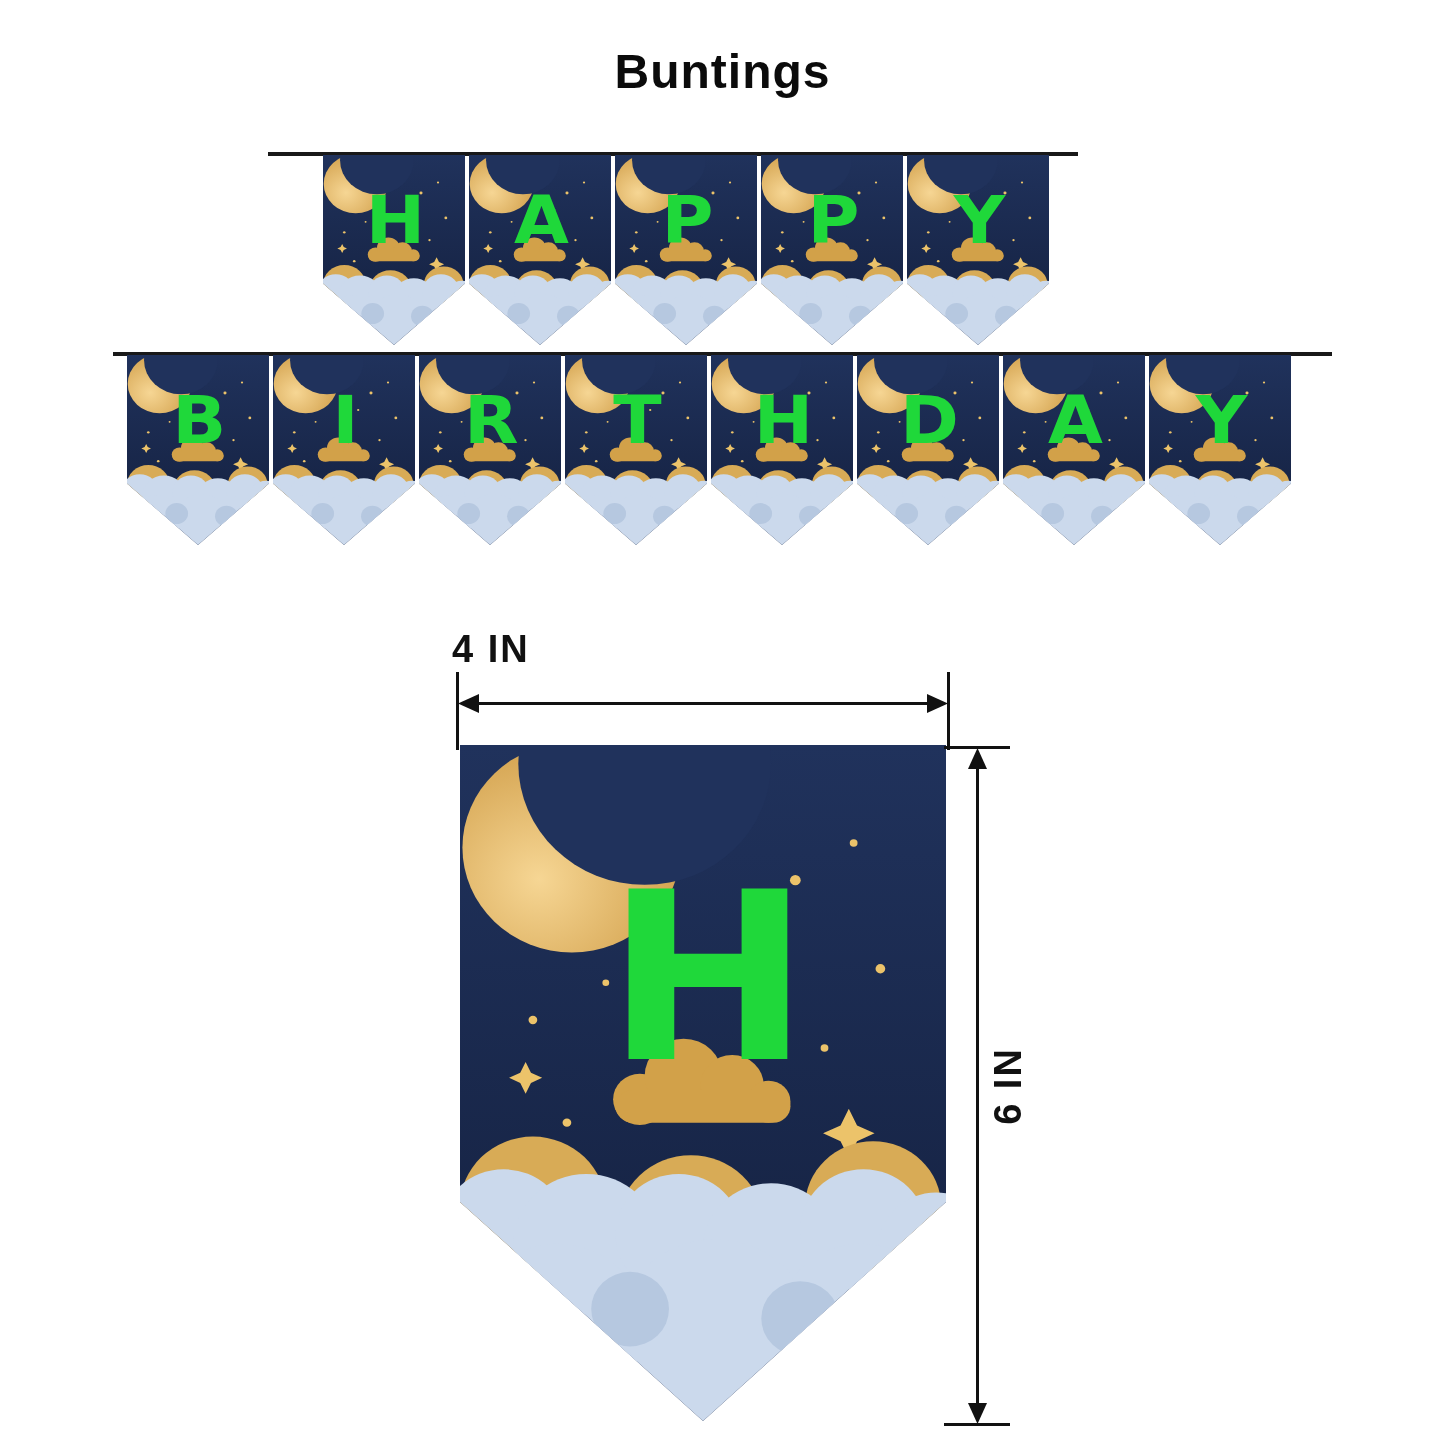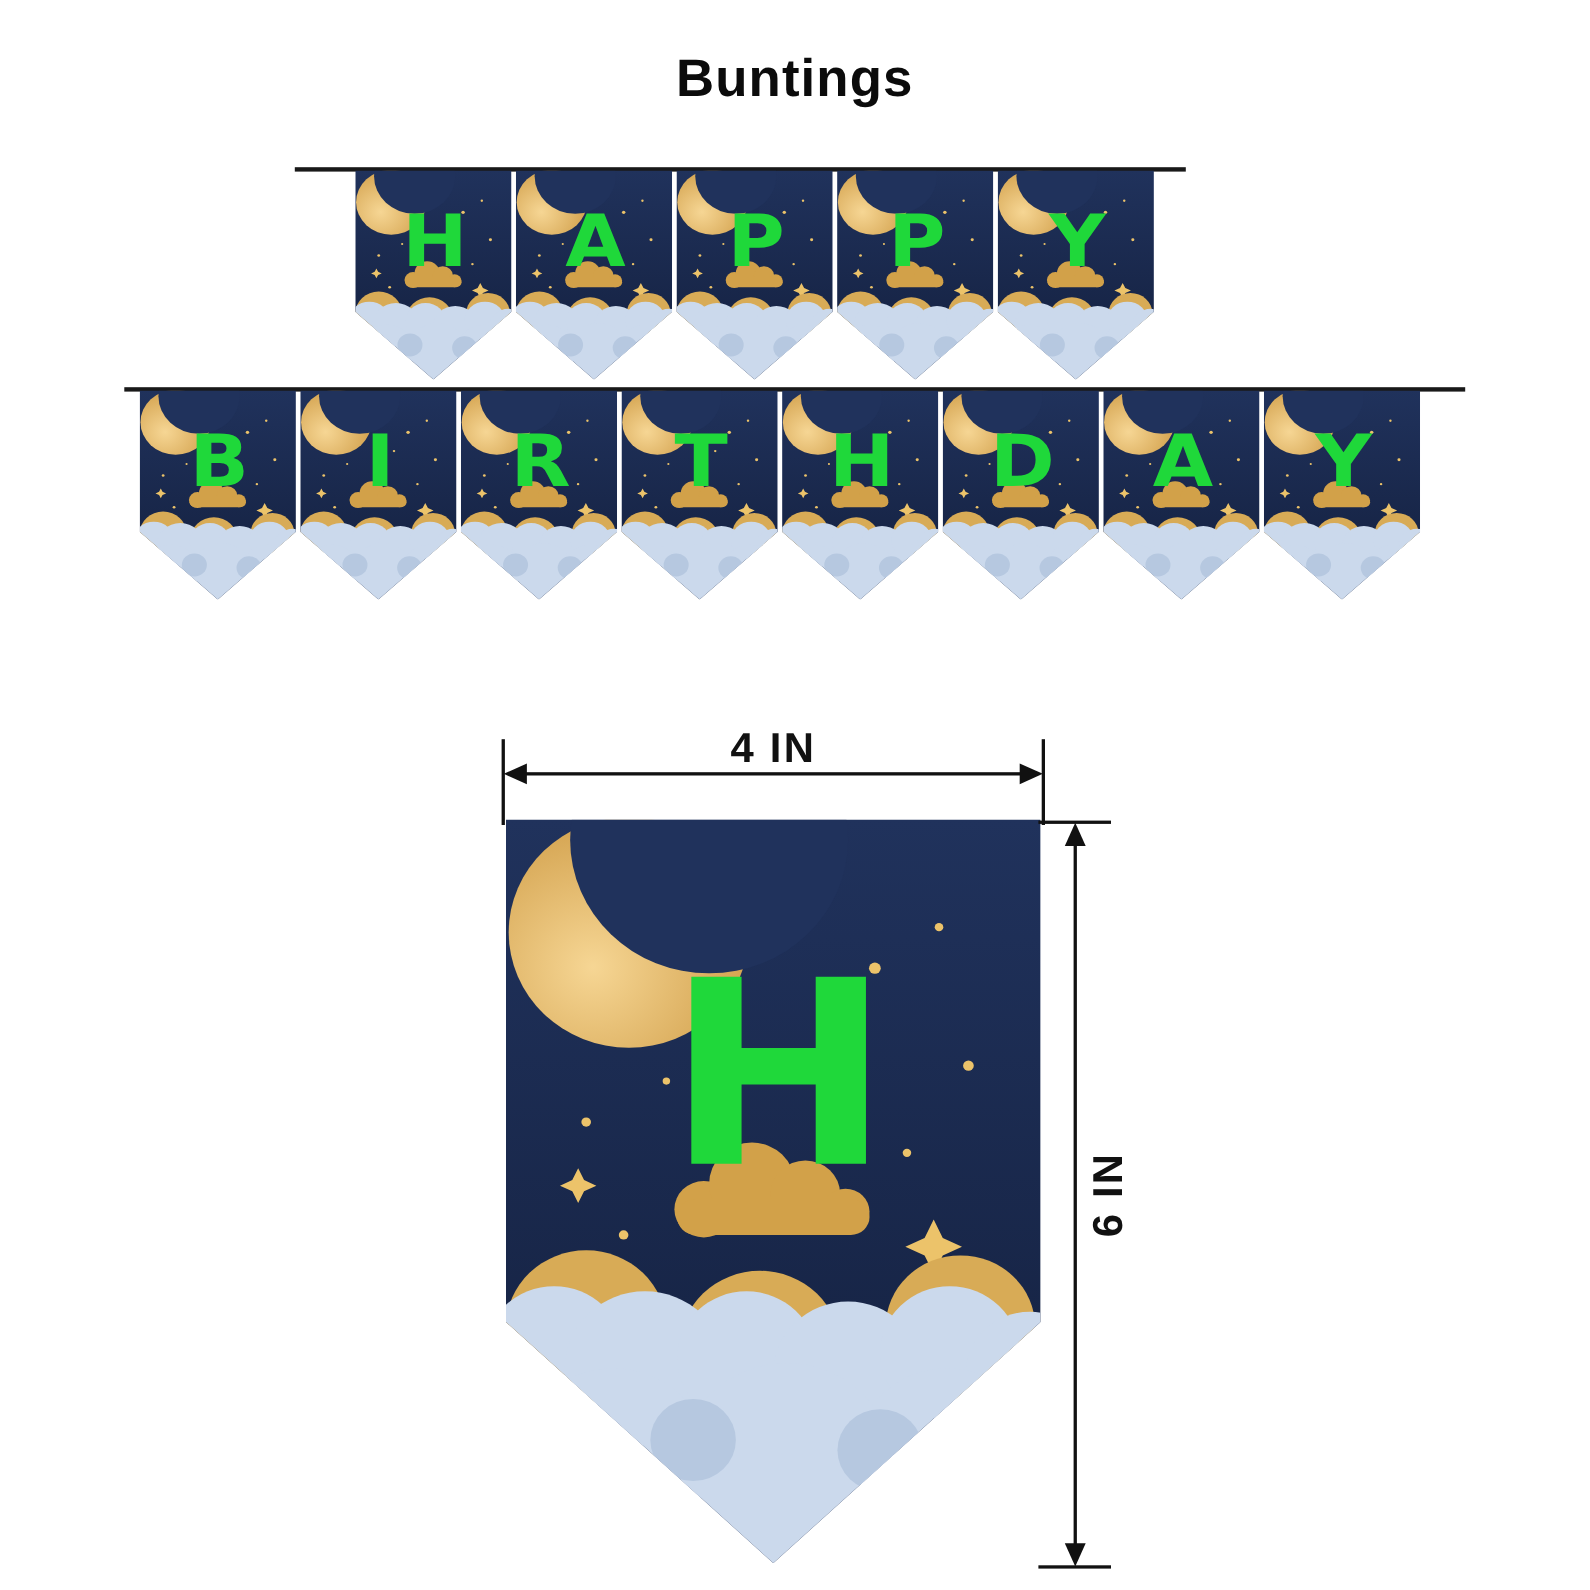--- a/index.html
+++ b/index.html
@@ -22,21 +22,21 @@
   .flag-row-2 { left:127px; top:355px; }
   .flag { width:142px; height:190px; }
   .flag svg, .big-flag svg { width:100%; height:100%; display:block; }
   .big-flag { position:absolute; left:460px; top:745px; width:486px; height:676px; }
   .dim-h { position:absolute; left:452px; top:668px; width:502px; height:84px; }
   .dim-v { position:absolute; left:940px; top:740px; width:84px; height:692px; }
   .dim-label {
     position:absolute; font-size:38px; font-weight:700;
     color:#111; letter-spacing:2px; white-space:nowrap;
   }
-  .width-label { left:452px; top:660px; width:502px; text-align:center; }
+  .width-label { left:452px; top:628px; width:502px; }
   .height-label {
     left:948px; top:1064px; width:120px; height:44px;
     text-align:center; line-height:44px;
     transform:rotate(-90deg); transform-origin:center center;
   }
 </style>
 </head>
 <body>
 
 <div class="stage">

